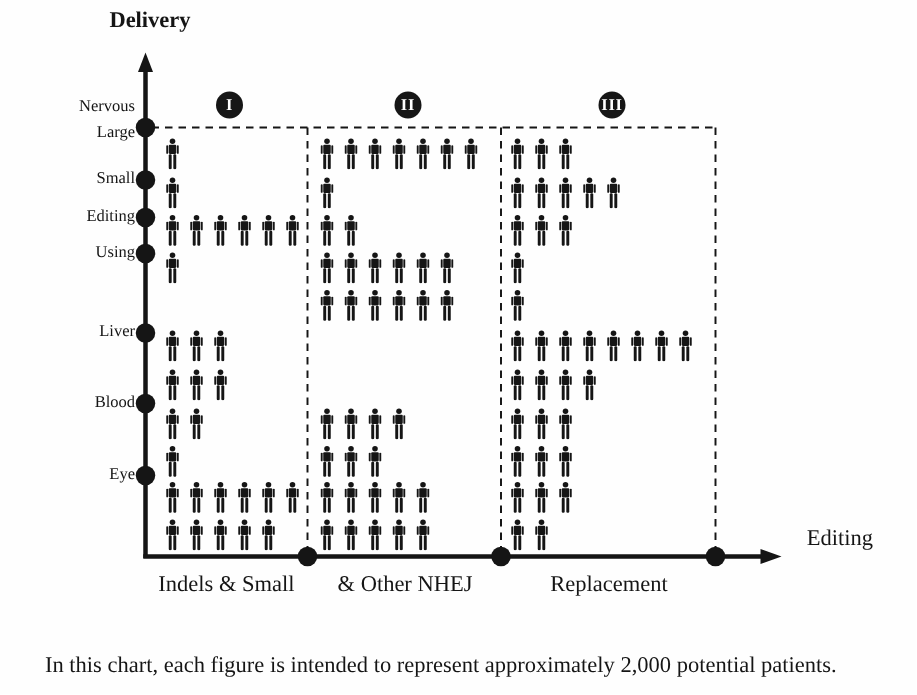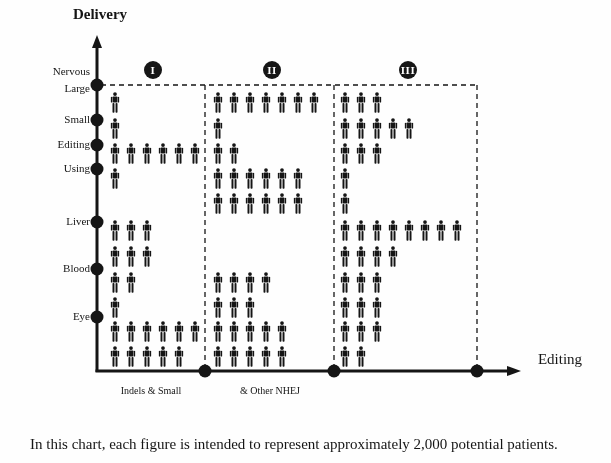--- a/index.html
+++ b/index.html
@@ -24,21 +24,21 @@
   .x-title{
     position:absolute;left:520px;top:350px;width:80px;
     text-align:center;font-weight:normal;font-size:15px;line-height:19px;
   }
   .ylabel{
     position:absolute;right:521px;
     text-align:right;font-size:11px;line-height:17px;white-space:nowrap;
   }
   .xlabel{
     position:absolute;top:381px;width:150px;
-    text-align:center;font-size:10px;line-height:19px;
+    text-align:center;font-size:15px;line-height:19px;
   }
   .numeral{
     position:absolute;top:61px;width:18px;height:18px;border-radius:50%;
     background:#161616;color:#fff;font-weight:bold;font-size:11px;
     display:flex;align-items:center;justify-content:center;
     letter-spacing:0.5px;
   }
   .figure-row{position:absolute;display:flex;gap:6px;}
   .person{width:10px;height:21px;display:block;}
   .person svg{width:10px;height:21px;display:block;fill:#151515;}
@@ -112,20 +112,21 @@
     <div class="numeral" style="left:263px">II</div>
     <div class="numeral" style="left:399px">III</div>
 
     <div class="xlabel" style="left:76px">
       <div>Indels &amp; Small</div>
     </div>
     <div class="xlabel" style="left:195px">
       <div>&amp; Other NHEJ</div>
     </div>
     <div class="xlabel" style="left:331px">
+      <div>Replacement</div>
     </div>
 
     <div id="figures">
         <div class="figure-row" style="left: 110px; top: 92px;">
           <span class="person">
             <svg viewBox="0 0 20 42" xmlns="http://www.w3.org/2000/svg">
               <circle cx="10" cy="4.2" r="3.7"></circle>
               <rect x="5" y="8.9" width="10" height="12.3" rx="1.4"></rect>
               <rect x="1.7" y="9.5" width="2.5" height="11.6" rx="1.25"></rect>
               <rect x="15.8" y="9.5" width="2.5" height="11.6" rx="1.25"></rect>

